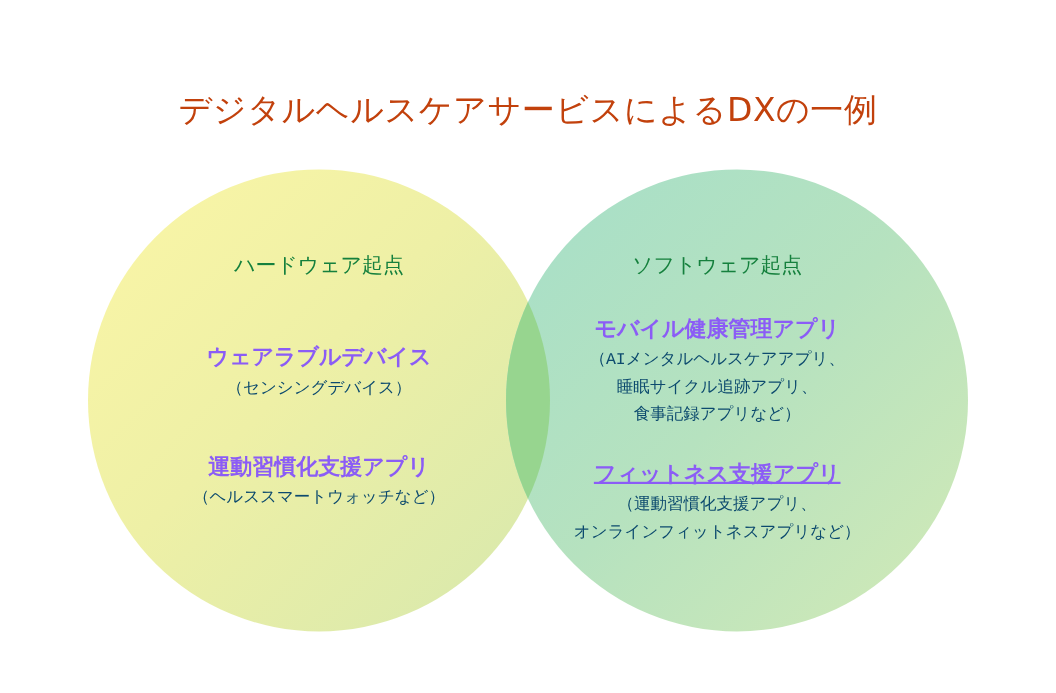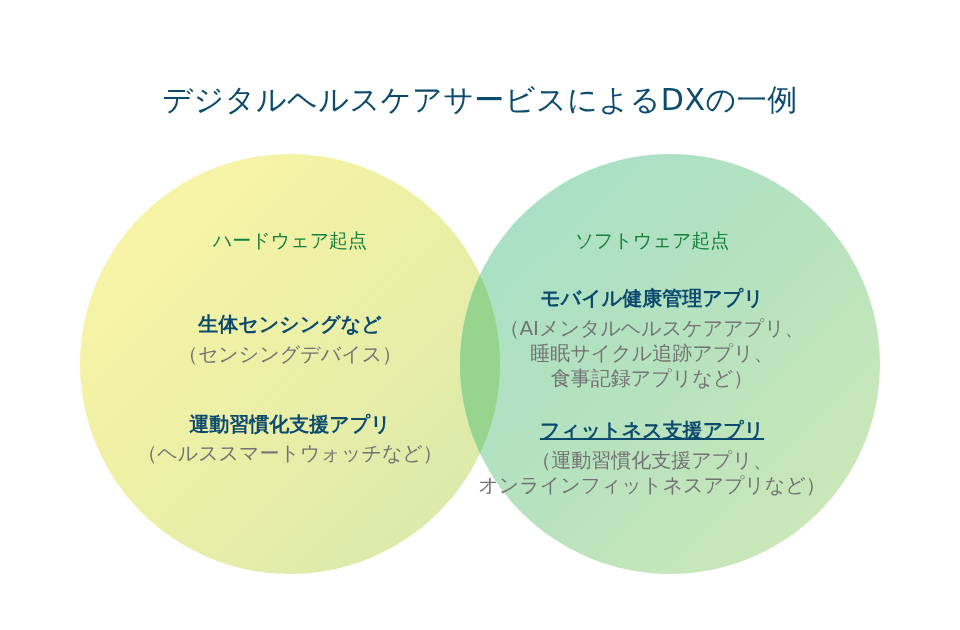--- a/index.html
+++ b/index.html
@@ -1,48 +1,48 @@
 <!DOCTYPE html>
 <html><head>
 <meta charset="utf-8">
 <style>
   html, body { margin:0; padding:0; }
   body { width:960px; height:630px; background:#ffffff; position:relative; overflow:hidden;
          font-family:"DejaVu Sans", "Liberation Sans", sans-serif; }
   .title { position:absolute; left:0; top:80px; width:960px; text-align:center;
-           font-size:30px; color:#0c4a6e; letter-spacing:0.5px; }
+           font-size:30px; color:#c2410c; letter-spacing:0.5px; }
   .circle { position:absolute; width:420px; height:420px; border-radius:50%; top:154px; }
   .c-left { left:80px; background:linear-gradient(135deg,#fbf6a6 0%,#eef0a6 45%,#d6e8ad 100%); }
   .c-right { left:460px; background:linear-gradient(135deg,#a6dfc9 0%,#b6e2bf 50%,#d3eab6 100%); }
   .overlap-wrap { position:absolute; left:460px; top:154px; width:40px; height:420px; overflow:hidden; }
   .overlap-clip { position:absolute; left:-380px; top:0; width:420px; height:420px; border-radius:50%; overflow:hidden; }
   .overlap-inner { position:absolute; left:0; top:0; width:420px; height:420px; border-radius:50%;
                    background:#97d58f; }
   .col { position:absolute; text-align:center; }
   .col-left { left:90px; width:400px; }
   .col-right { left:452px; width:400px; }
   .heading { font-size:19px; color:#15803d; }
-  .item-title { font-size:20px; font-weight:bold; color:#0c4a6e; }
-  .item-sub { font-size:20px; color:#737373; line-height:22px; }
+  .item-title { font-size:20px; font-weight:bold; color:#8b5cf6; }
+  .item-sub { font-size:15px; color:#0c4a6e; line-height:22px;font-family:Liberation Mono, monospace; }
 </style>
 </head>
 <body>
 
 <div class="title">デジタルヘルスケアサービスによるDXの一例</div>
 
 <div class="circle c-left"></div>
 <div class="circle c-right"></div>
 <div class="overlap-wrap">
   <div class="overlap-clip">
       <div class="overlap-inner" style="left:380px;"></div>
     </div>
 </div>
 
 <div class="col col-left heading" style="top:228px;">ハードウェア起点</div>
-<div class="col col-left item-title" style="top:311px;">生体センシングなど</div>
+<div class="col col-left item-title" style="top:311px;">ウェアラブルデバイス</div>
 <div class="col col-left item-sub" style="top:343px;">（センシングデバイス）</div>
 <div class="col col-left item-title" style="top:411px;">運動習慣化支援アプリ</div>
 <div class="col col-left item-sub" style="top:442px;">（ヘルススマートウォッチなど）</div>
 
 <div class="col col-right heading" style="top:228px;">ソフトウェア起点</div>
 <div class="col col-right item-title" style="top:285px;">モバイル健康管理アプリ</div>
 <div class="col col-right item-sub" style="top:317px;">（AIメンタルヘルスケアアプリ、</div>
 <div class="col col-right item-sub" style="top:342px;">睡眠サイクル追跡アプリ、</div>
 <div class="col col-right item-sub" style="top:367px;">食事記録アプリなど）</div>
 <div class="col col-right item-title" style="top:417px;text-decoration:underline;">フィットネス支援アプリ</div>

